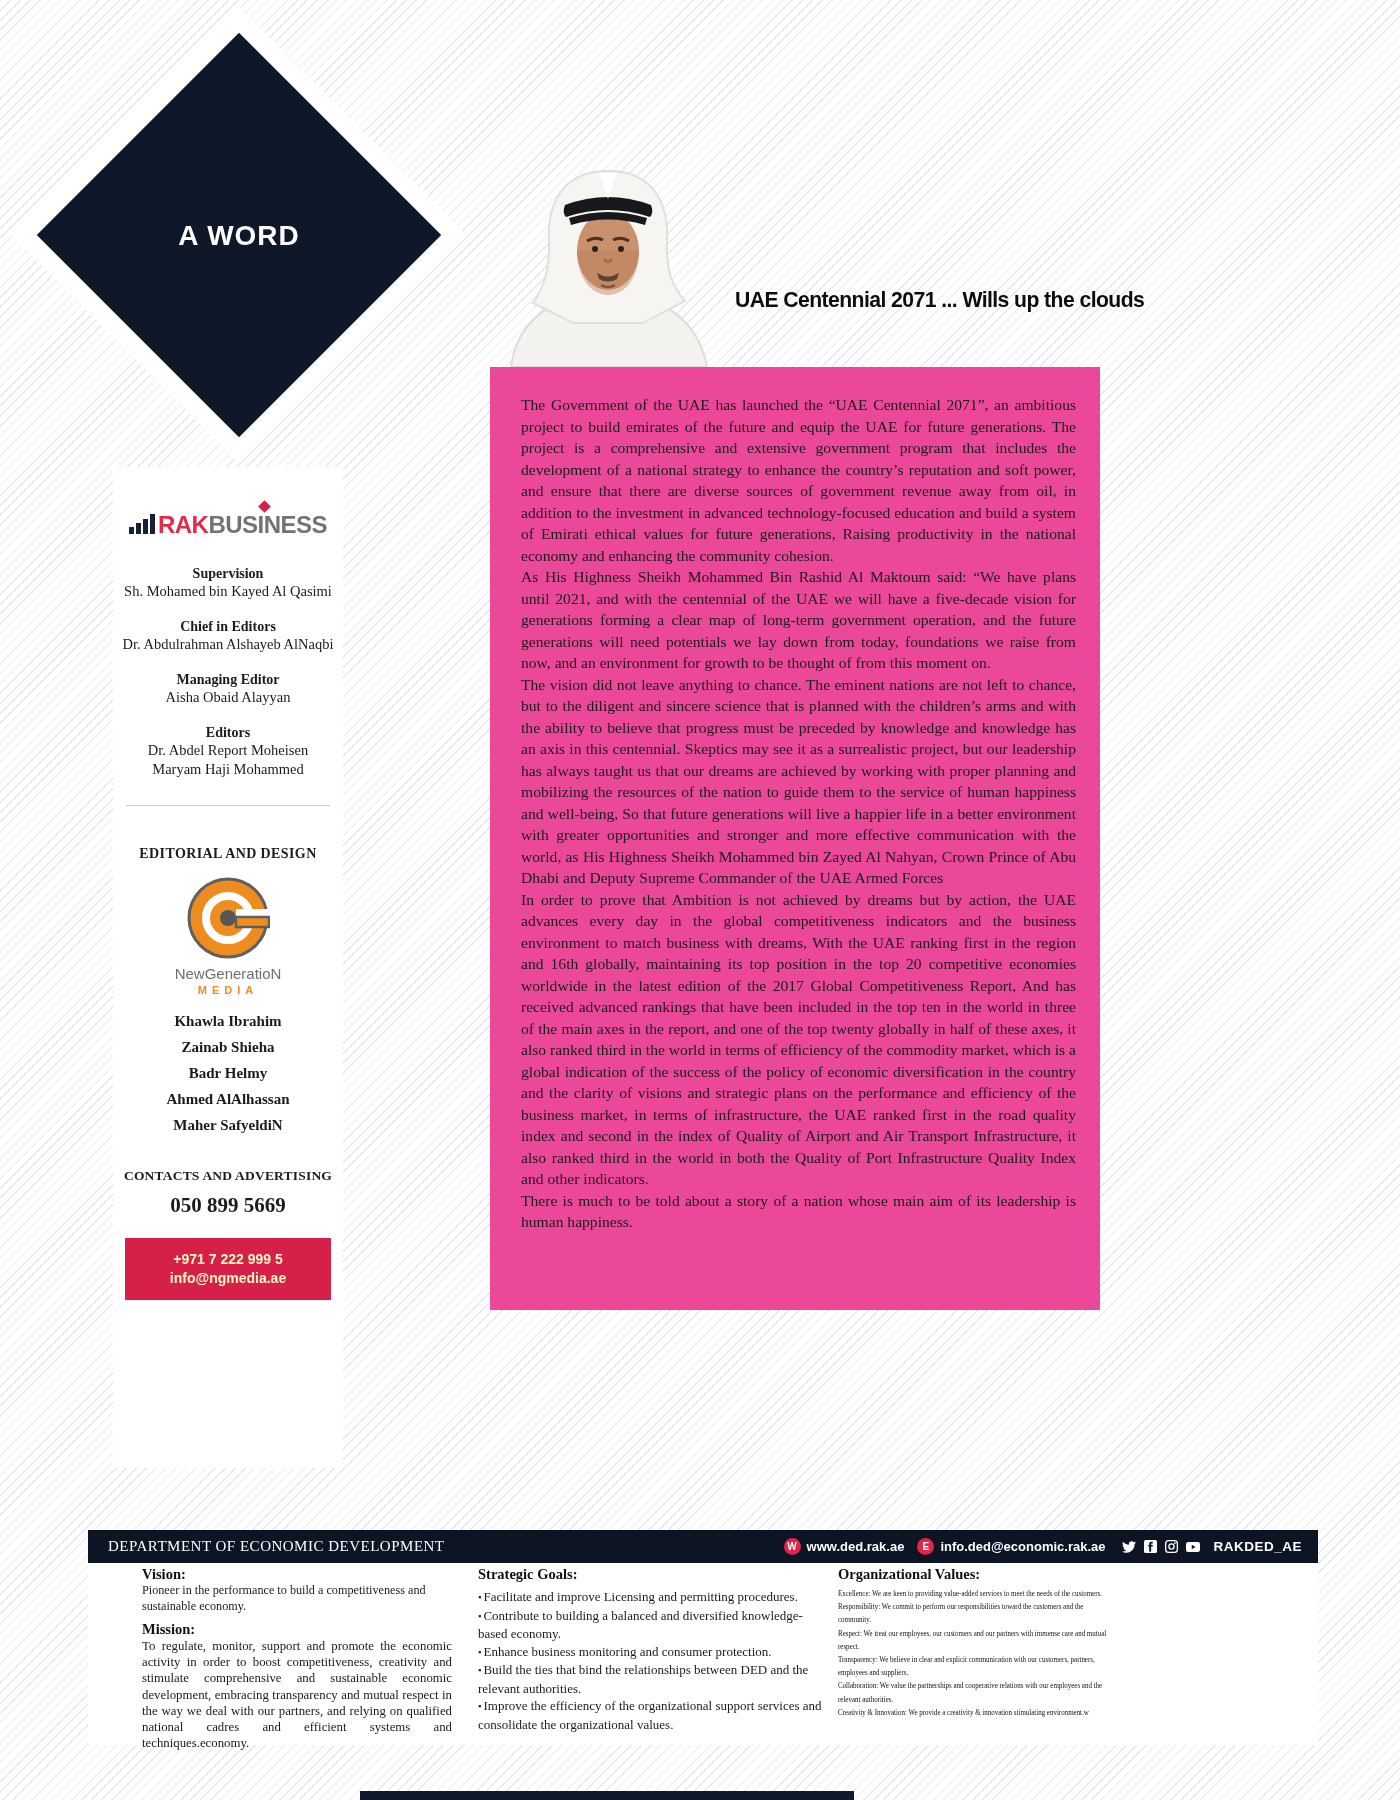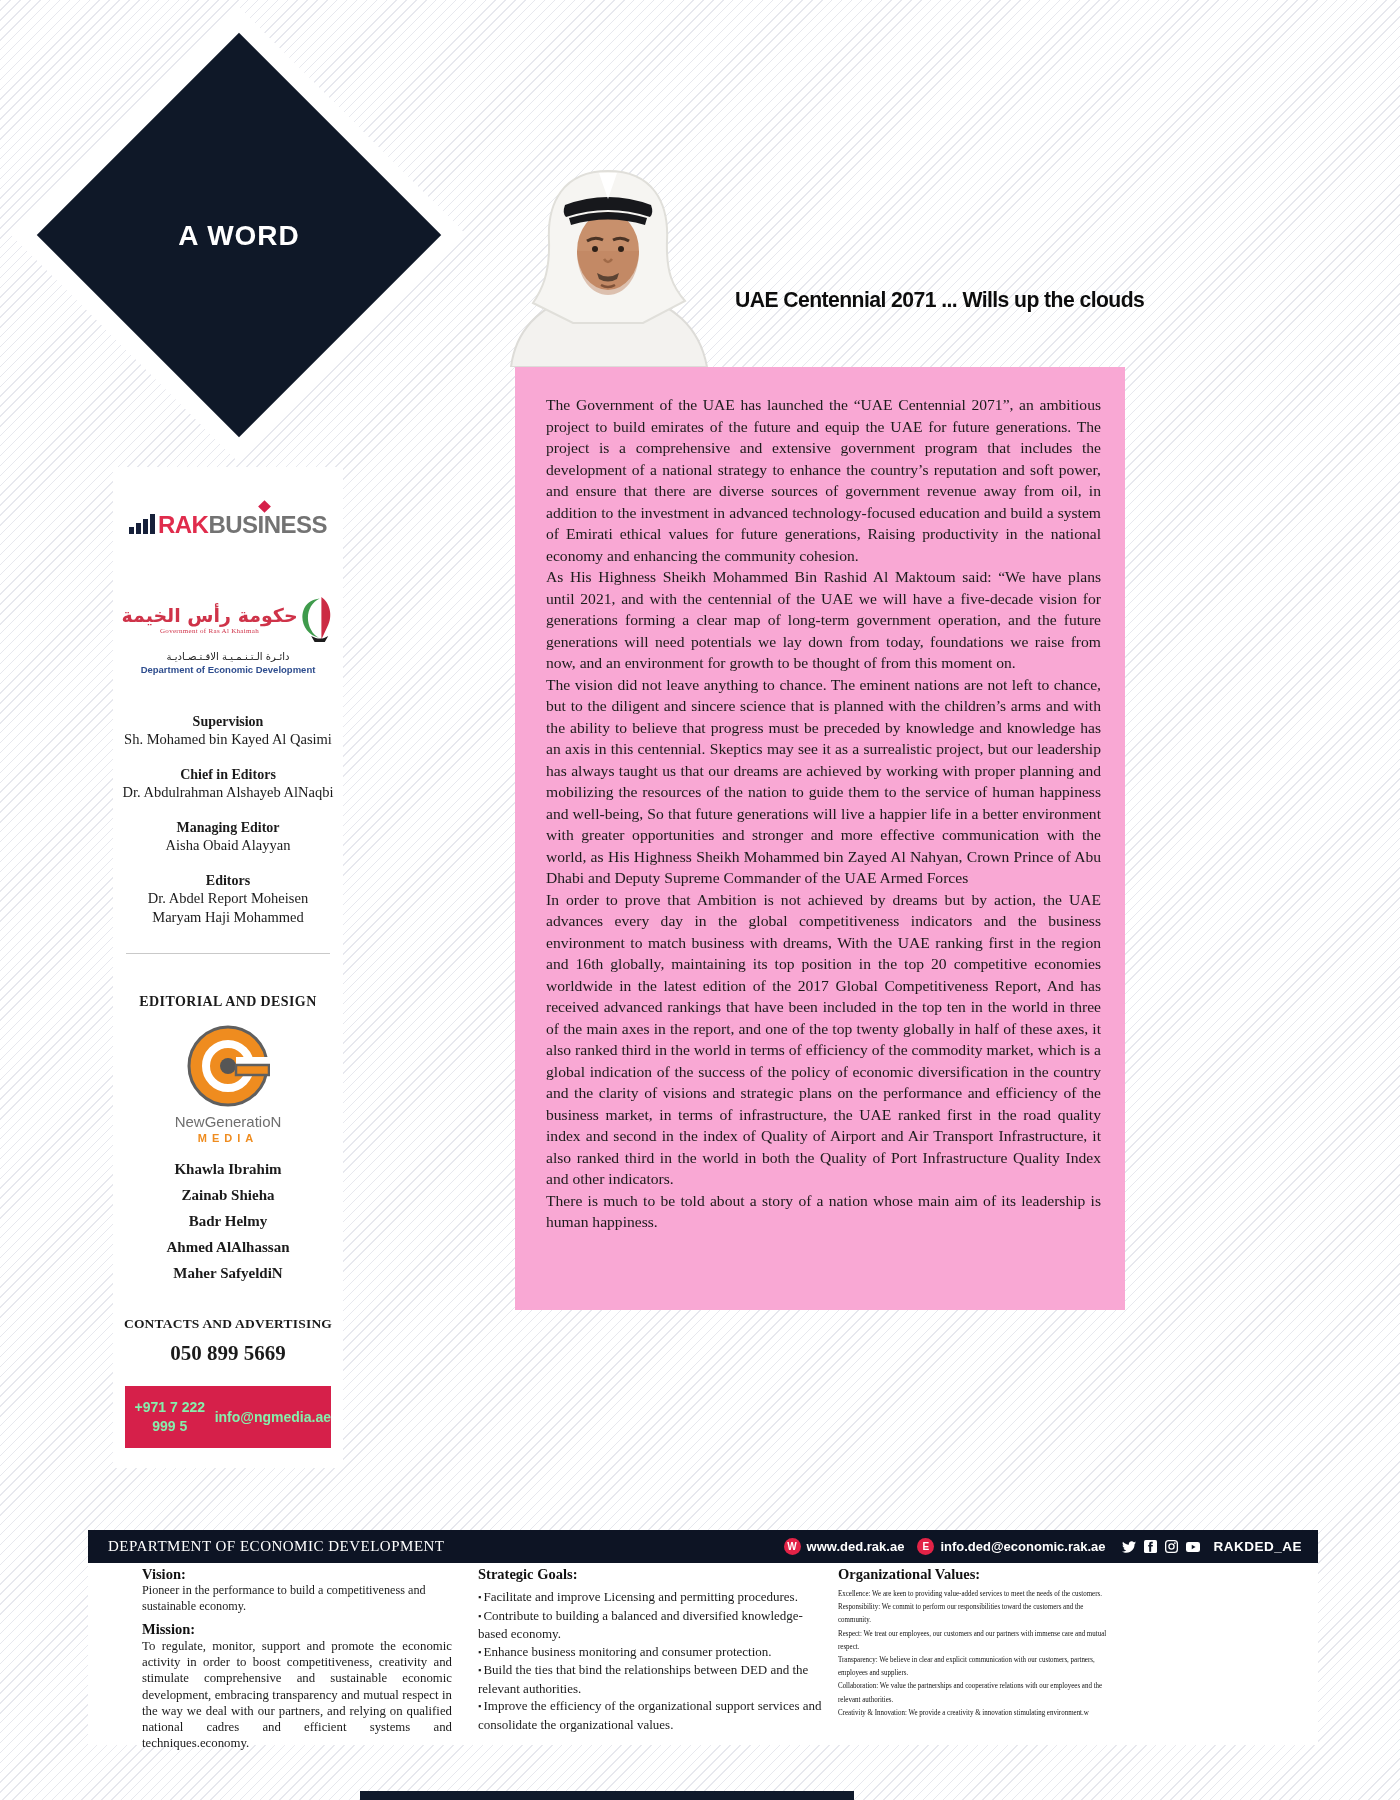--- a/index.html
+++ b/index.html
@@ -27,22 +27,22 @@
   .portrait { left:503px; top:163px; width:210px; height:204px; }
   .article-title {
     left:735px; top:287px; width:470px;
     font-family:"Liberation Sans",sans-serif; font-weight:bold;
     font-size:22.5px; letter-spacing:-0.6px; color:#0d0d0d;
     transform:scaleX(0.94); transform-origin:0 0; white-space:nowrap;
   }
 
   
   .article-box {
-    left:515px; top:367px; width:610px; min-height:943px;
-    background:#f9a8d4; padding:27px 24px 20px 31px;
+    left:490px; top:367px; width:610px; min-height:943px;
+    background:#ec4899; padding:27px 24px 20px 31px;
   }
   .article-box p {
     font-size:15.6px; line-height:21.5px; text-align:justify; color:#1b1b1b;
   }
   .signature-wrap { text-align:right; margin-top:3px; padding-right:2px; }
   .signature-inner { display:inline-block; text-align:center; }
   .sig-name { font-weight:bold; font-size:16px; line-height:21px; }
   .sig-role { font-weight:bold; font-size:15.5px; line-height:21px; }
 
   
@@ -79,22 +79,22 @@
   .ng-media { font-family:"Liberation Sans",sans-serif; font-weight:bold; font-size:11px; letter-spacing:5px; color:#ef8c1f; margin-top:3px; }
 
   .design-name { font-weight:bold; font-size:15px; line-height:18px; margin-top:8px; }
   .design-name.first { margin-top:16px; }
 
   .contacts-heading { margin-top:34px; font-weight:bold; font-size:13.5px; letter-spacing:0.2px; }
   .phone-big { margin-top:9px; font-weight:bold; font-size:21px; }
 
   .contact-box {
     margin:20px auto 0; width:206px; height:62px; background:#d6204a;
-    display:flex; flex-direction:row; align-items:center; justify-content:center;
-    font-family:"Liberation Sans",sans-serif; font-weight:bold; font-size:14px; line-height:19px; color:#86efac;
+    display:flex; flex-direction:column; align-items:center; justify-content:center;
+    font-family:"Liberation Sans",sans-serif; font-weight:bold; font-size:14px; line-height:19px; color:#fef9c3;
   }
 
   
   .footer-bar {
     left:88px; top:1530px; width:1230px; height:33px; background:#0d1424;
     display:flex; align-items:center; padding:0 16px 0 20px;
   }
   .footer-dept { color:#ffffff; font-size:15px; letter-spacing:0.5px; }
   .footer-right { margin-left:auto; display:flex; align-items:center; gap:13px; font-family:"Liberation Sans",sans-serif; }
   .badge {
@@ -174,35 +174,20 @@
         <i></i>
         <i></i>
         <i></i>
         <i></i>
       </span>
     <span class="rak-red">RAK</span>
     <span class="rak-navy">BUSINESS</span>
     <span class="rak-dot"></span>
   </div>
 
-  <div class="gov-logo">
-    <div class="gov-top">
-      <div>
-        <div class="gov-arabic">حكومة رأس الخيمة</div>
-        <div class="gov-en">Government of Ras Al Khaimah</div>
-      </div>
-      <svg width="34" height="48" viewBox="0 0 40 56">
-        <path fill="#cc2b44" d="M24 2c10 7 14 22 7 35l-7 15V2z"></path>
-        <path fill="#3f9b4c" d="M22 4C9 10 4 27 12 41c2 4 5 7 9 9C6 47-3 30 4 15 8 8 14 5 22 4z"></path>
-        <path fill="#1c1c1c" d="M12 48c7 4 14 4 20 0l-4 7H16z"></path>
-      </svg>
-    </div>
-    <div class="gov-dept-ar">دائـرة الـتـنـمـيـة الاقـتـصـاديـة</div>
-    <div class="gov-dept-en">Department of Economic Development</div>
-  </div>
 
   <div class="credit">
     <div class="credit-label">Supervision</div>
     <div class="credit-name">Sh. Mohamed bin Kayed Al Qasimi</div>
   </div>
   <div class="credit">
     <div class="credit-label">Chief in Editors</div>
     <div class="credit-name">Dr. Abdulrahman Alshayeb AlNaqbi</div>
   </div>
   <div class="credit">

